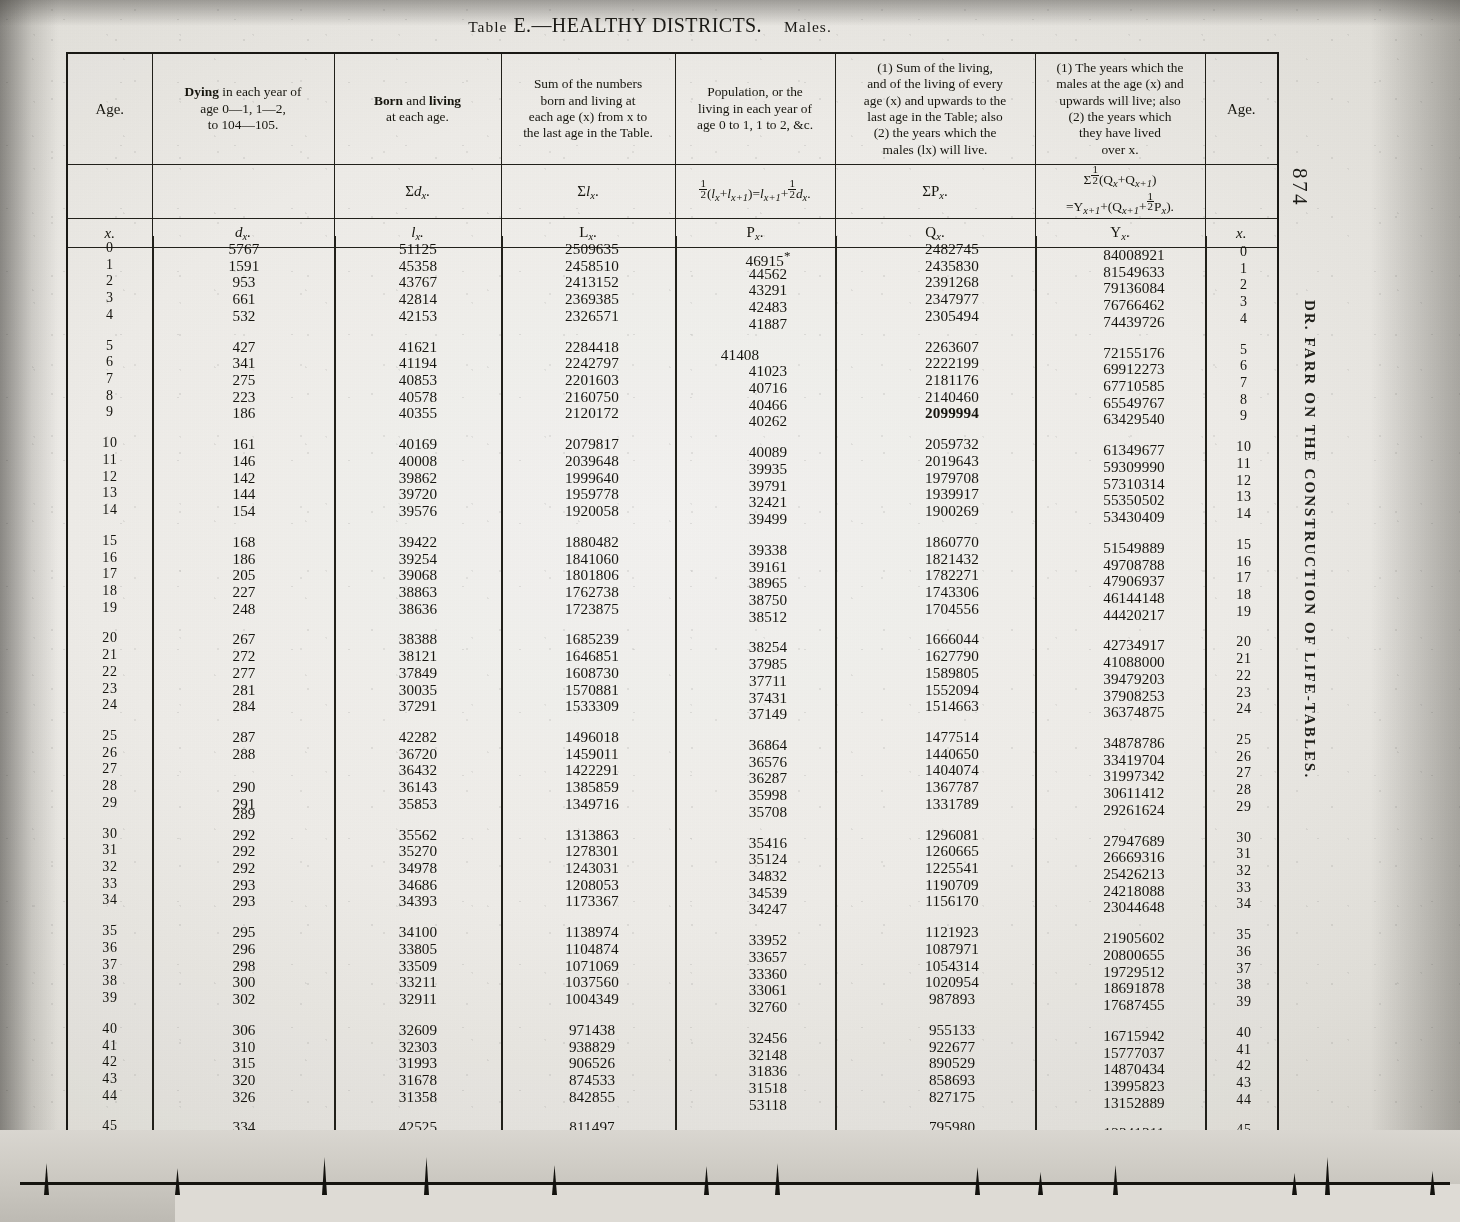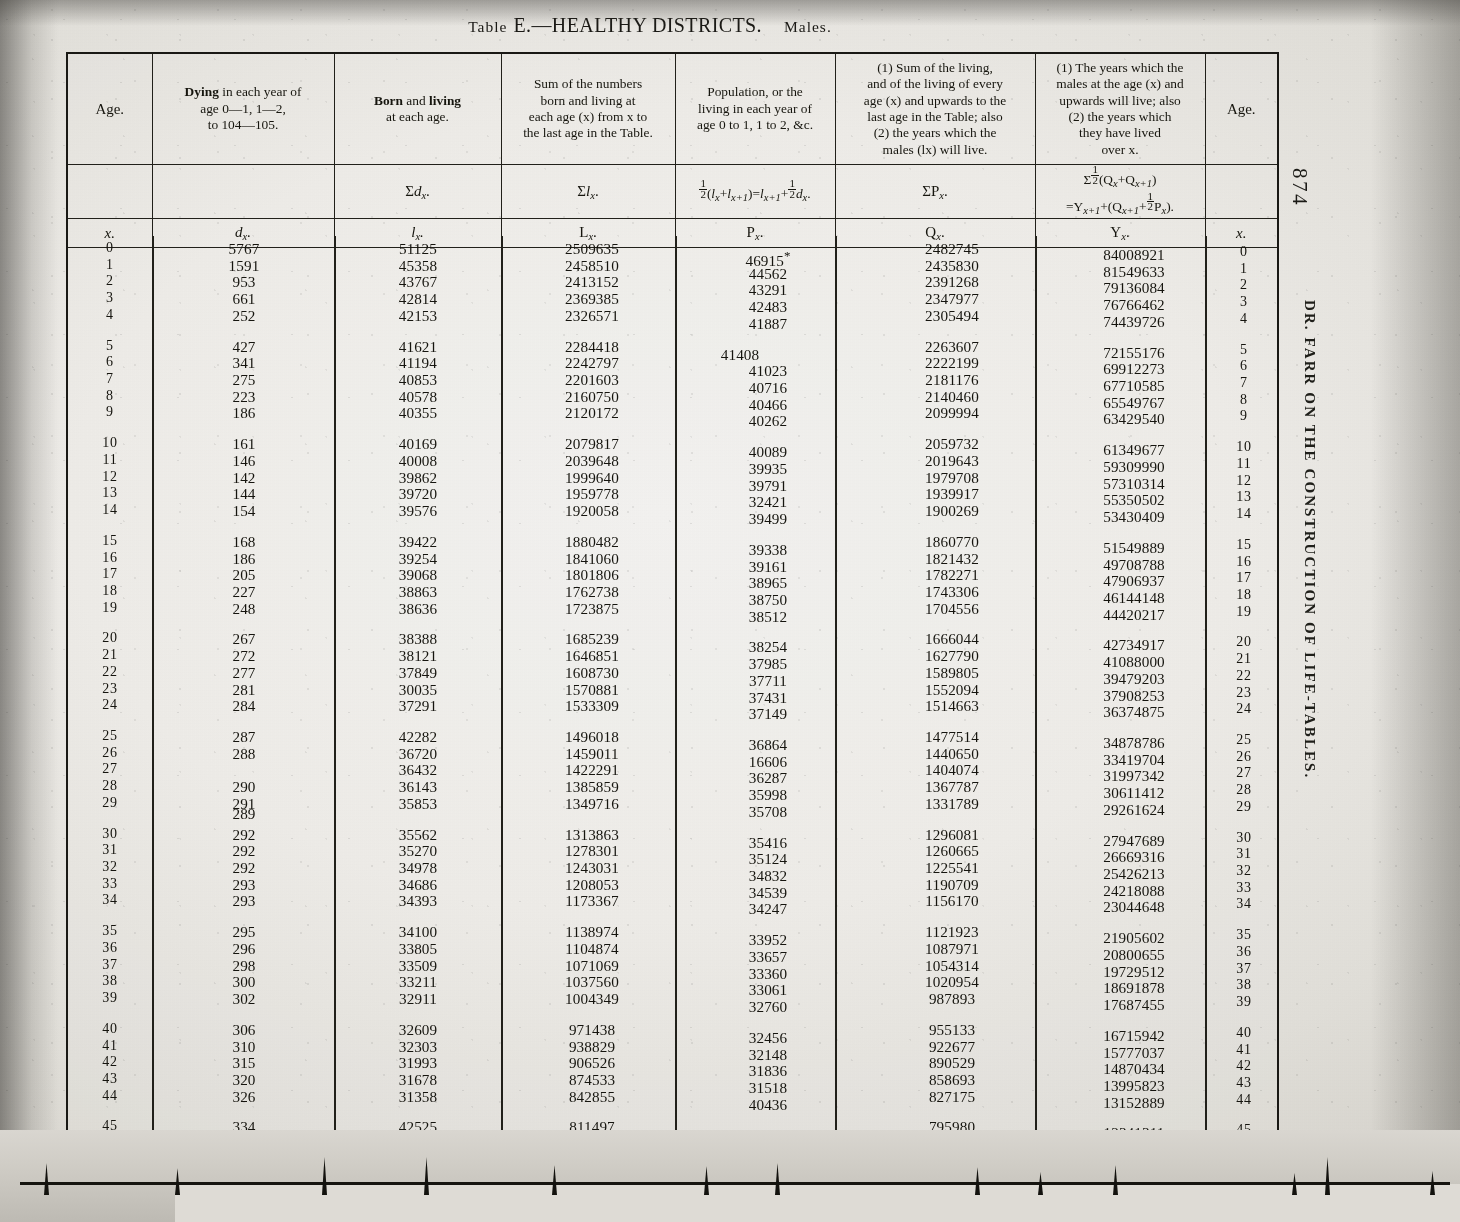--- a/index.html
+++ b/index.html
@@ -429,21 +429,21 @@
         <div class="datacell" style="top: 242.16px; left: 0px; width: 100%; text-align: left;">
           <span style="position: absolute; left: 1066px; transform: translateX(-50%); white-space: nowrap;">76766462</span>
         </div>
         <div class="datacell age" style="top: 240.16px; left: 0px; width: 100%; text-align: left;">
           <span style="position: absolute; left: 1176px; transform: translateX(-50%); white-space: nowrap;">3</span>
         </div>
         <div class="datacell age" style="top: 252.88px; left: 0px; width: 100%; text-align: left;">
           <span style="position: absolute; left: 42px; transform: translateX(-50%); white-space: nowrap;">4</span>
         </div>
         <div class="datacell" style="top: 252.88px; left: 0px; width: 100%; text-align: left;">
-          <span style="position: absolute; left: 176px; transform: translateX(-50%); white-space: nowrap;">252</span>
+          <span style="position: absolute; left: 176px; transform: translateX(-50%); white-space: nowrap;">532</span>
         </div>
         <div class="datacell" style="top: 252.88px; left: 0px; width: 100%; text-align: left;">
           <span style="position: absolute; left: 350px; transform: translateX(-50%); white-space: nowrap;">42153</span>
         </div>
         <div class="datacell" style="top: 252.88px; left: 0px; width: 100%; text-align: left;">
           <span style="position: absolute; left: 524px; transform: translateX(-50%); white-space: nowrap;">2326571</span>
         </div>
         <div class="datacell" style="top: 260.88px; left: 0px; width: 100%; text-align: left;">
           <span style="position: absolute; left: 700px; transform: translateX(-50%); white-space: nowrap;">41887</span>
         </div>
@@ -561,21 +561,21 @@
         <div class="datacell" style="top: 350.48px; left: 0px; width: 100%; text-align: left;">
           <span style="position: absolute; left: 350px; transform: translateX(-50%); white-space: nowrap;">40355</span>
         </div>
         <div class="datacell" style="top: 350.48px; left: 0px; width: 100%; text-align: left;">
           <span style="position: absolute; left: 524px; transform: translateX(-50%); white-space: nowrap;">2120172</span>
         </div>
         <div class="datacell" style="top: 358.48px; left: 0px; width: 100%; text-align: left;">
           <span style="position: absolute; left: 700px; transform: translateX(-50%); white-space: nowrap;">40262</span>
         </div>
         <div class="datacell" style="top: 350.48px; left: 0px; width: 100%; text-align: left;">
-          <span style="position: absolute; left: 884px; transform: translateX(-50%); white-space: nowrap;">2099994</span>
+          <span style="position: absolute; left: 884px; transform: translateX(-50%); white-space: nowrap; font-weight: bold;">2099994</span>
         </div>
         <div class="datacell" style="top: 356.48px; left: 0px; width: 100%; text-align: left;">
           <span style="position: absolute; left: 1066px; transform: translateX(-50%); white-space: nowrap;">63429540</span>
         </div>
         <div class="datacell age" style="top: 354.48px; left: 0px; width: 100%; text-align: left;">
           <span style="position: absolute; left: 1176px; transform: translateX(-50%); white-space: nowrap;">9</span>
         </div>
         <div class="datacell age" style="top: 381.2px; left: 0px; width: 100%; text-align: left;">
           <span style="position: absolute; left: 42px; transform: translateX(-50%); white-space: nowrap;">10</span>
         </div>
@@ -966,21 +966,21 @@
         <div class="datacell" style="top: 690.72px; left: 0px; width: 100%; text-align: left;">
           <span style="position: absolute; left: 176px; transform: translateX(-50%); white-space: nowrap;">288</span>
         </div>
         <div class="datacell" style="top: 690.72px; left: 0px; width: 100%; text-align: left;">
           <span style="position: absolute; left: 350px; transform: translateX(-50%); white-space: nowrap;">36720</span>
         </div>
         <div class="datacell" style="top: 690.72px; left: 0px; width: 100%; text-align: left;">
           <span style="position: absolute; left: 524px; transform: translateX(-50%); white-space: nowrap;">1459011</span>
         </div>
         <div class="datacell" style="top: 698.72px; left: 0px; width: 100%; text-align: left;">
-          <span style="position: absolute; left: 700px; transform: translateX(-50%); white-space: nowrap;">16606</span>
+          <span style="position: absolute; left: 700px; transform: translateX(-50%); white-space: nowrap;">36576</span>
         </div>
         <div class="datacell" style="top: 690.72px; left: 0px; width: 100%; text-align: left;">
           <span style="position: absolute; left: 884px; transform: translateX(-50%); white-space: nowrap;">1440650</span>
         </div>
         <div class="datacell" style="top: 696.72px; left: 0px; width: 100%; text-align: left;">
           <span style="position: absolute; left: 1066px; transform: translateX(-50%); white-space: nowrap;">33419704</span>
         </div>
         <div class="datacell age" style="top: 694.72px; left: 0px; width: 100%; text-align: left;">
           <span style="position: absolute; left: 1176px; transform: translateX(-50%); white-space: nowrap;">26</span>
         </div>
@@ -1398,21 +1398,21 @@
         <div class="datacell" style="top: 1033.68px; left: 0px; width: 100%; text-align: left;">
           <span style="position: absolute; left: 176px; transform: translateX(-50%); white-space: nowrap;">326</span>
         </div>
         <div class="datacell" style="top: 1033.68px; left: 0px; width: 100%; text-align: left;">
           <span style="position: absolute; left: 350px; transform: translateX(-50%); white-space: nowrap;">31358</span>
         </div>
         <div class="datacell" style="top: 1033.68px; left: 0px; width: 100%; text-align: left;">
           <span style="position: absolute; left: 524px; transform: translateX(-50%); white-space: nowrap;">842855</span>
         </div>
         <div class="datacell" style="top: 1041.68px; left: 0px; width: 100%; text-align: left;">
-          <span style="position: absolute; left: 700px; transform: translateX(-50%); white-space: nowrap;">40436</span>
+          <span style="position: absolute; left: 700px; transform: translateX(-50%); white-space: nowrap;">53118</span>
         </div>
         <div class="datacell" style="top: 1033.68px; left: 0px; width: 100%; text-align: left;">
           <span style="position: absolute; left: 884px; transform: translateX(-50%); white-space: nowrap;">827175</span>
         </div>
         <div class="datacell" style="top: 1039.68px; left: 0px; width: 100%; text-align: left;">
           <span style="position: absolute; left: 1066px; transform: translateX(-50%); white-space: nowrap;">13152889</span>
         </div>
         <div class="datacell age" style="top: 1037.68px; left: 0px; width: 100%; text-align: left;">
           <span style="position: absolute; left: 1176px; transform: translateX(-50%); white-space: nowrap;">44</span>
         </div>

